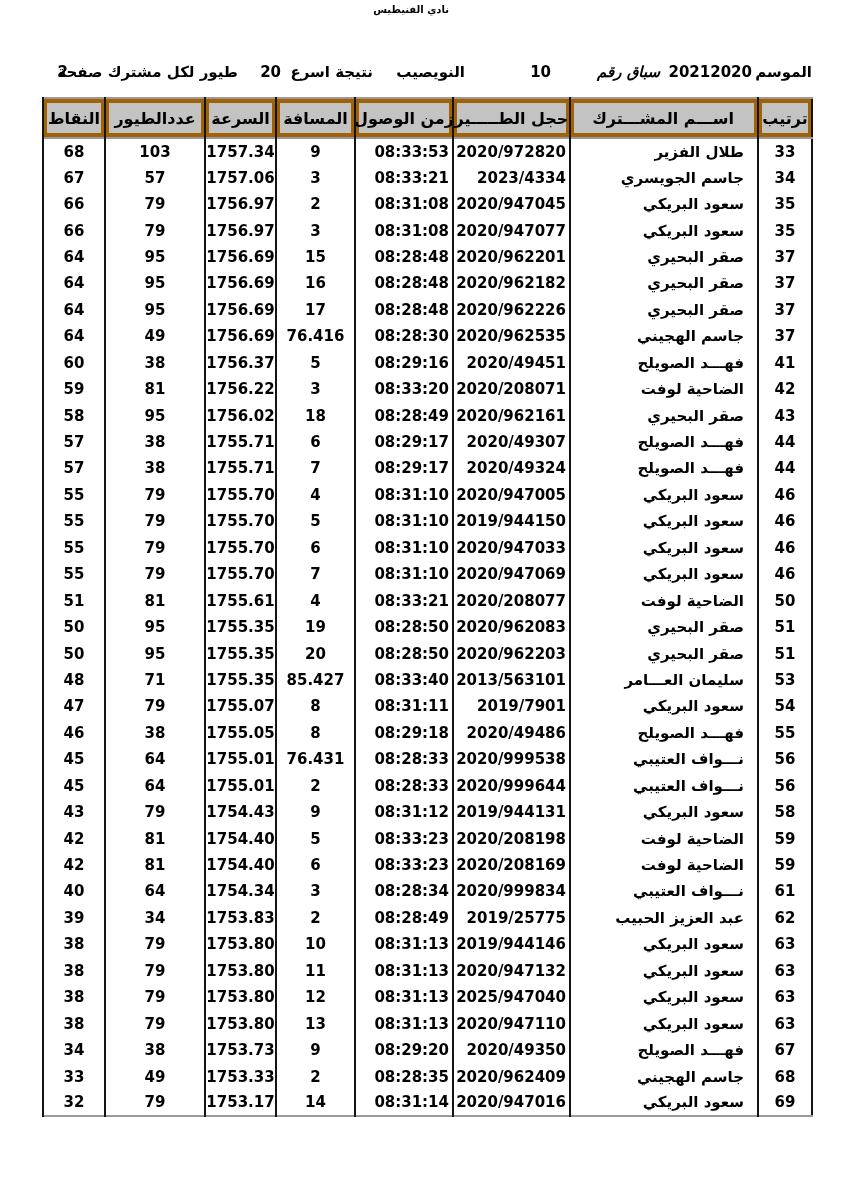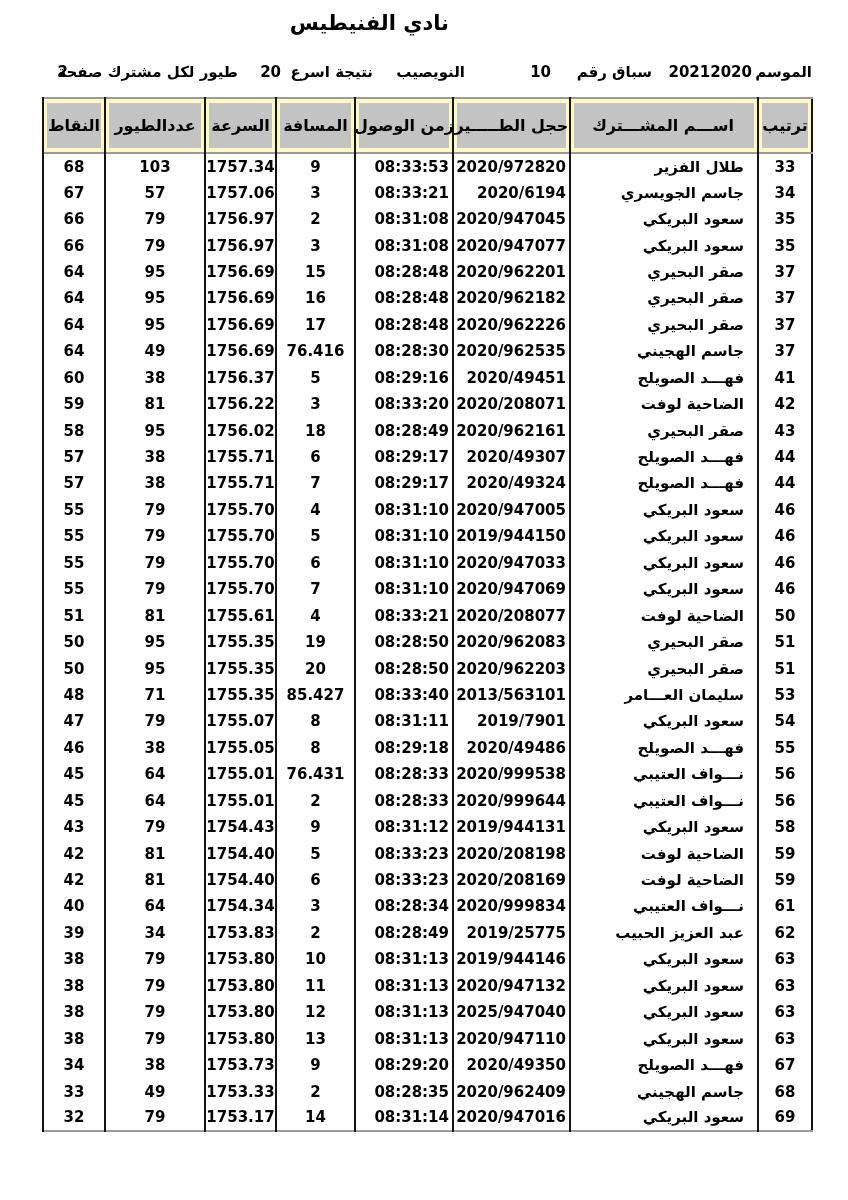--- a/index.html
+++ b/index.html
@@ -4,47 +4,47 @@
 <style>
   * { margin:0; padding:0; box-sizing:border-box; }
   html,body { background:#ffffff; }
   body {
     width:848px; height:1200px; position:relative; overflow:hidden;
     font-family:"DejaVu Sans", sans-serif; font-weight:700; color:#000;
   }
   .page { position:absolute; inset:0; background:#ffffff; }
 
   .club-title {
-    position:absolute; top:11px; right:399px;
-    font-size:21px; white-space:nowrap;
+    position:absolute; top:4px; right:399px;
+    font-size:10px; white-space:nowrap;
   }
 
   .infobar { position:absolute; top:58px; left:0; right:0; height:28px; font-size:15px; }
   .infobar span { position:absolute; top:0; white-space:nowrap; line-height:28px; }
   .pos-season-label { right:36px; }
   .pos-season-value { right:96px; }
-  .pos-race-label   { right:196px; }
+  .pos-race-label   { right:188px;font-style:italic; }
   .pos-race-value   { right:297px; }
   .pos-location     { right:383px; }
   .pos-result-label { right:475px; }
   .pos-result-value { right:567px; }
   .pos-page-label   { right:610px; }
   .pos-page-value   { right:780px; }
 
   table.results {
     position:absolute; top:97px; left:42px; width:769px;
     border-collapse:collapse; table-layout:fixed; direction:rtl;
     border-top:2px solid #9a9a9a;
     border-bottom:2px solid #9a9a9a;
     border-right:2px solid #141414;
   }
   th, td { border-left:2px solid #141414; overflow:hidden; }
 
   thead tr { border-bottom:2px solid #9a9a9a; }
-  th { height:55px; padding:4px 3px; vertical-align:middle; background:#fef9c3; }
+  th { height:40px; padding:4px 3px; vertical-align:middle; background:#a16207; }
   .hcell {
     background:#c3c3c3; height:100%; width:100%;
     display:flex; align-items:center; justify-content:center;
     font-size:16px; white-space:nowrap;
   }
   .hcell.h-start { justify-content:flex-start; padding-right:20px; }
 
   td {
     height:26.45px; font-size:15px; white-space:nowrap;
     vertical-align:middle; text-align:center;
@@ -117,21 +117,21 @@
           <td class="c-end">2020/972820</td>
           <td class="c-end">08:33:53</td>
           <td>9</td>
           <td>1757.34</td>
           <td>103</td>
           <td>68</td>
         </tr>
         <tr>
           <td>34</td>
           <td class="c-name">جاسم الجويسري</td>
-          <td class="c-end">2020/6194</td>
+          <td class="c-end">2023/4334</td>
           <td class="c-end">08:33:21</td>
           <td>3</td>
           <td>1757.06</td>
           <td>57</td>
           <td>67</td>
         </tr>
         <tr>
           <td>35</td>
           <td class="c-name">سعود البريكي</td>
           <td class="c-end">2020/947045</td>

